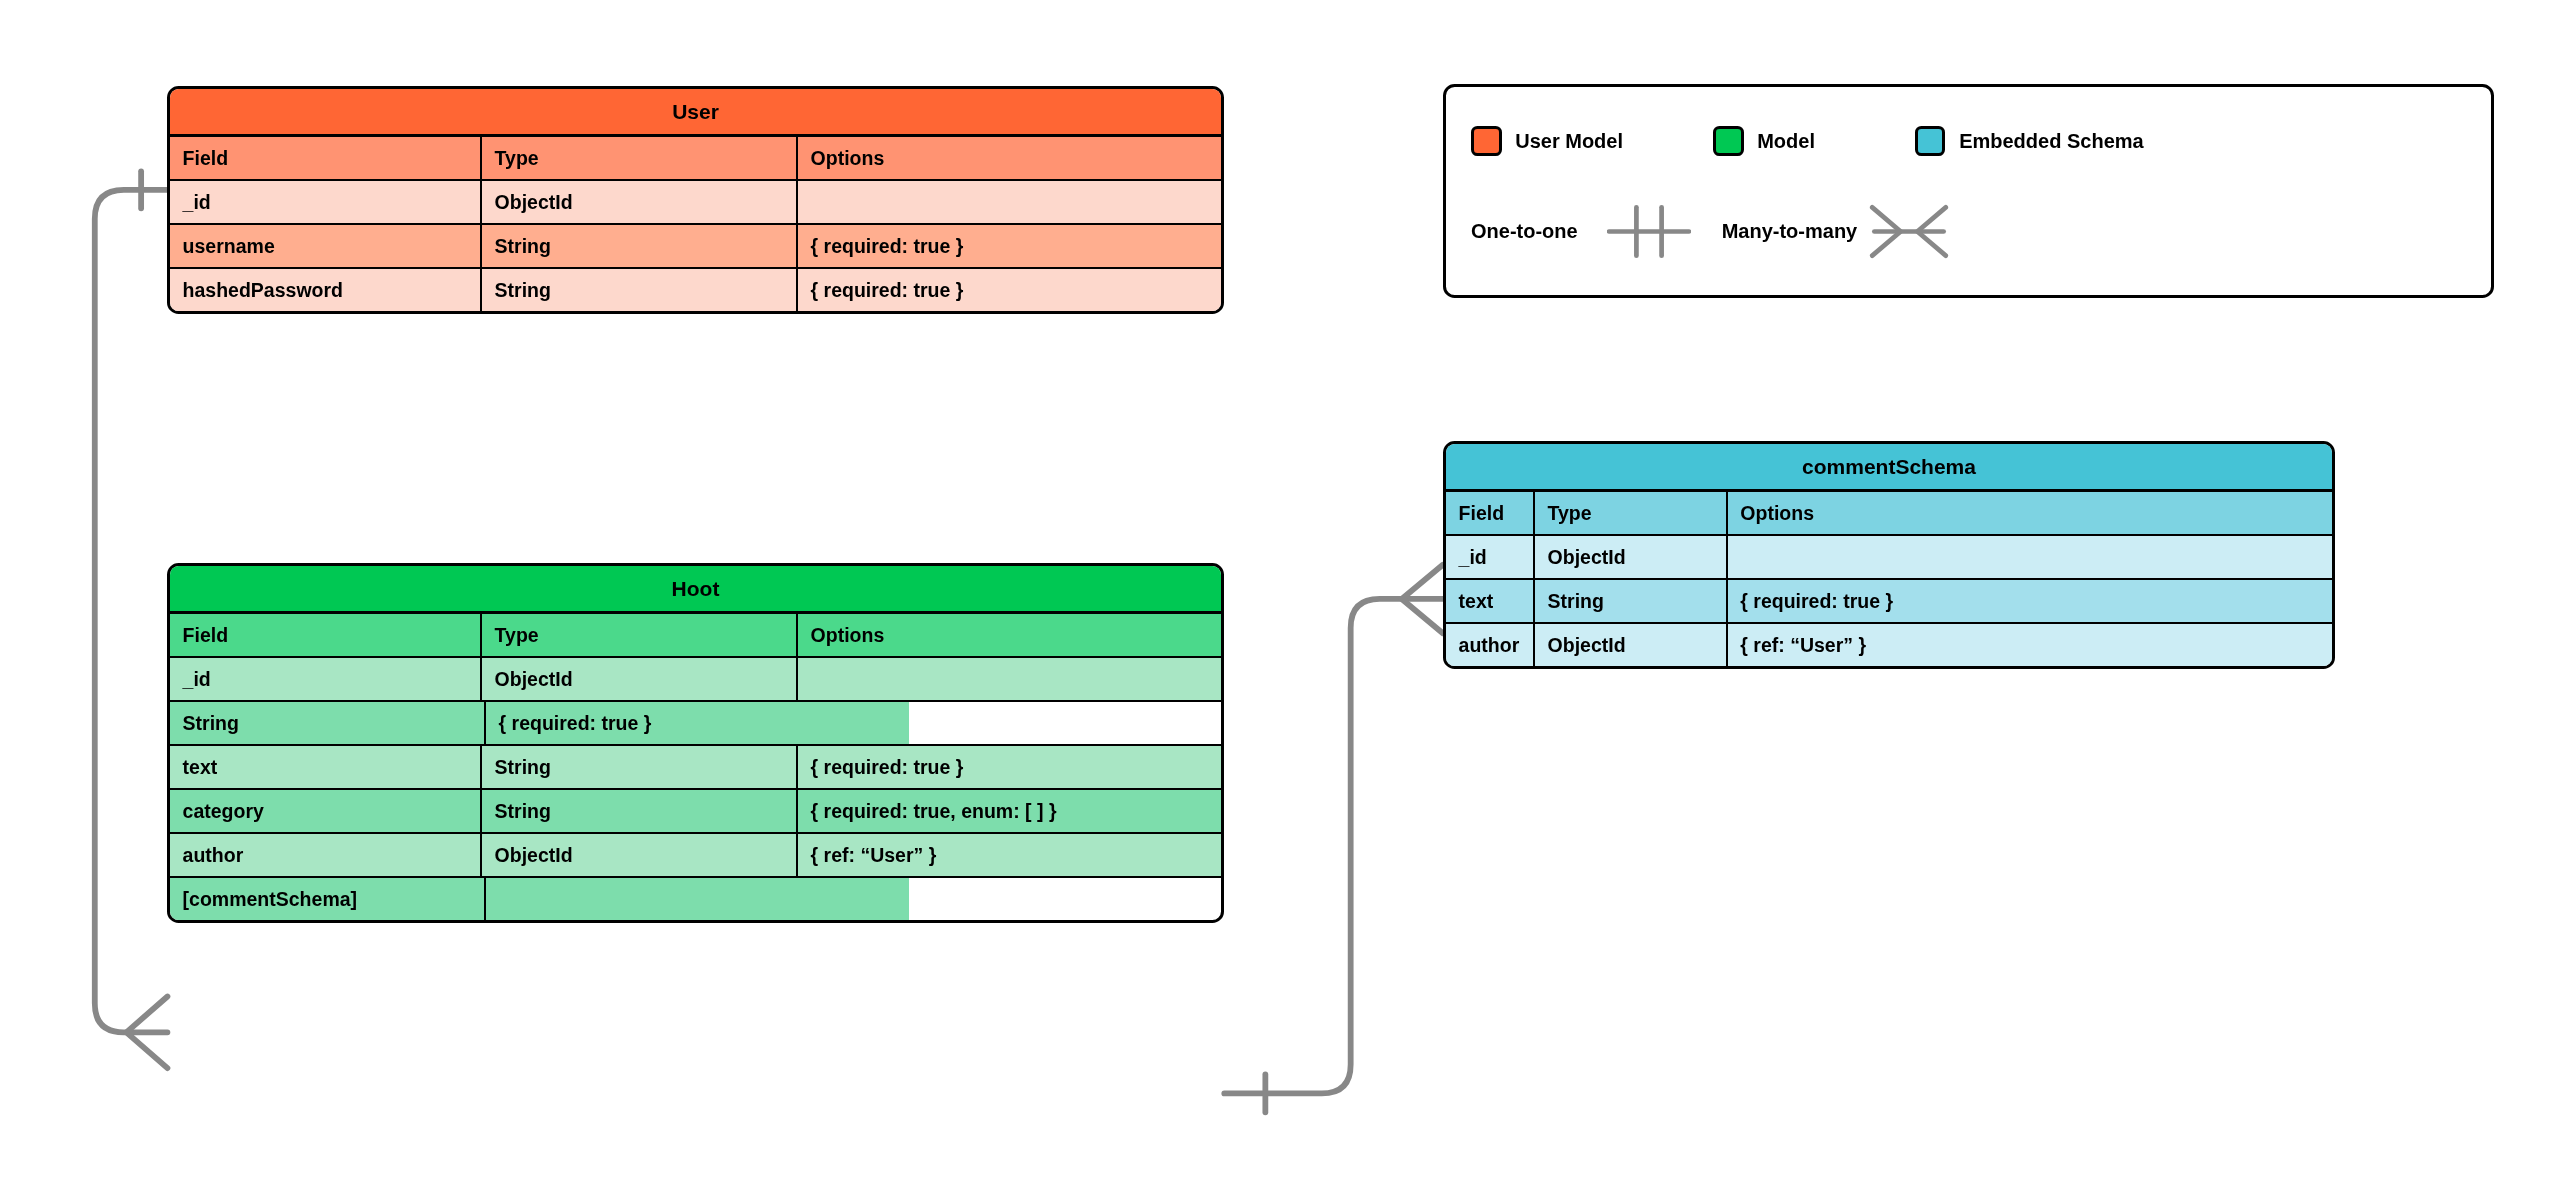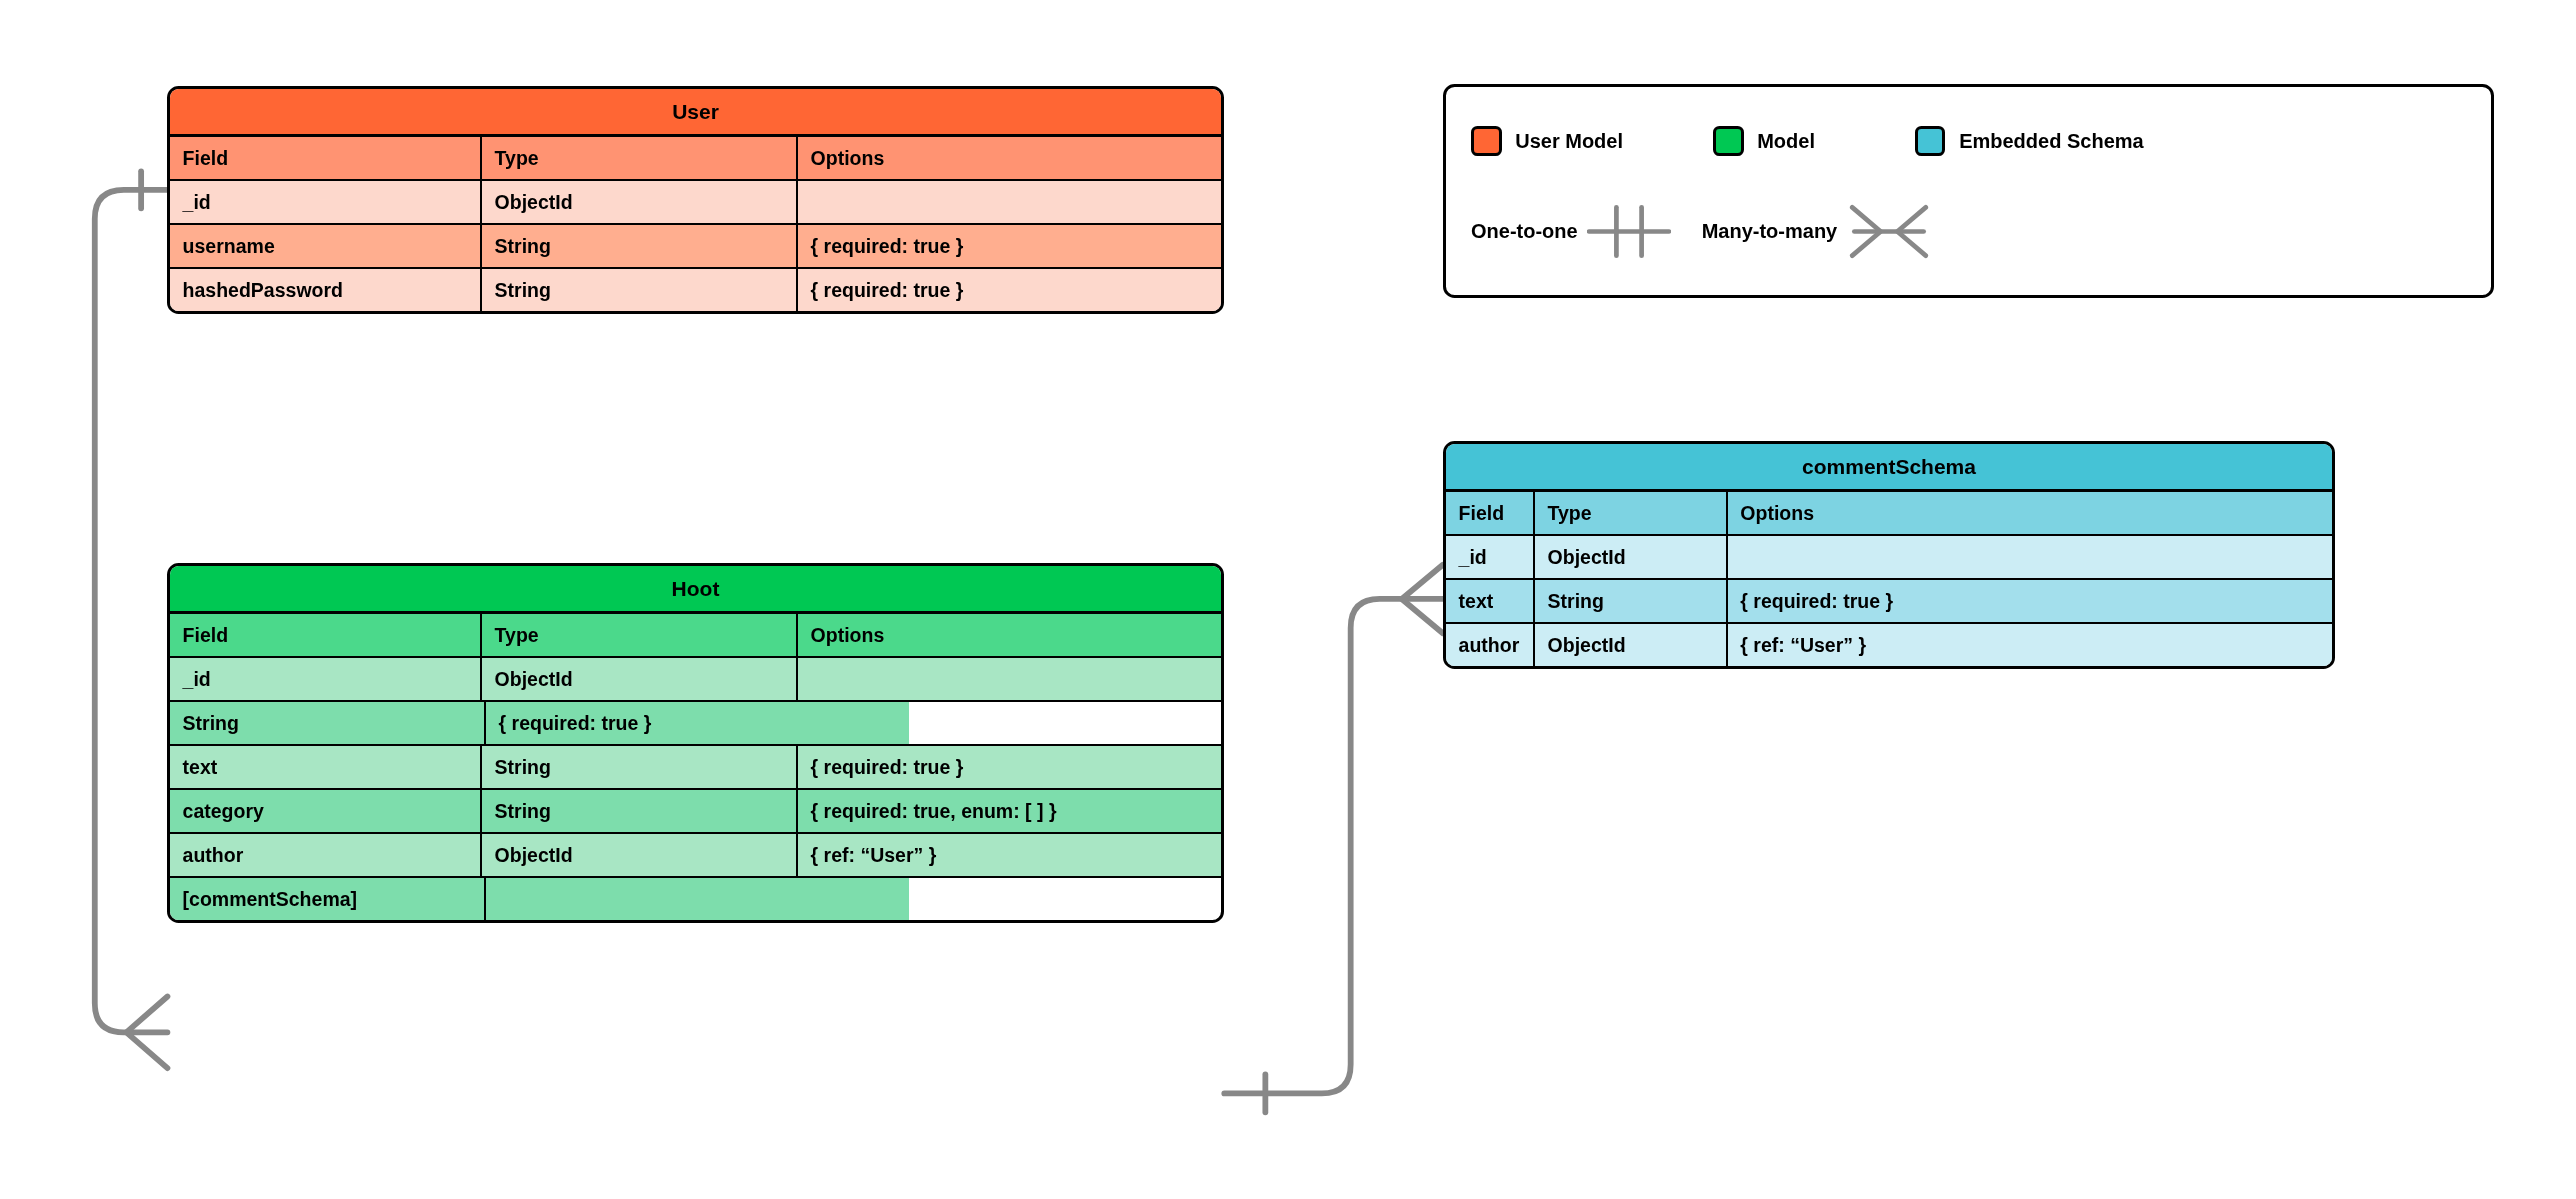--- a/index.html
+++ b/index.html
@@ -75,21 +75,21 @@
   .lg-citem.i1{margin-left:90px;}
   .lg-citem.i2{margin-left:80px;padding-left:20px;}
   .lg-swatch{width:30.5px;height:30.5px;border:3.7px solid #000;border-radius:6.3px;
              box-sizing:border-box;flex:none;}
   .lg-clabel{font-size:20px;font-weight:bold;color:#000;margin-left:13.7px;
              white-space:nowrap;}
 
   .lg-rels{position:absolute;left:0;top:105px;width:100%;height:79px;
            display:flex;align-items:center;}
   .lg-ritem{display:flex;align-items:center;}
-  .lg-ritem.i0{margin-left:25px;}
+  .lg-ritem.i0{margin-left:25px;gap:20px;}
   .lg-ritem.i1{margin-left:33px;}
   .lg-ritem.i2{margin-left:30.5px;}
   .lg-rlabel{font-size:20px;font-weight:bold;color:#000;white-space:nowrap;}
   .lg-glyph{margin-left:9.5px;flex:none;}
 </style>
 </head>
 <body>
 
 <div id="canvas">
 

